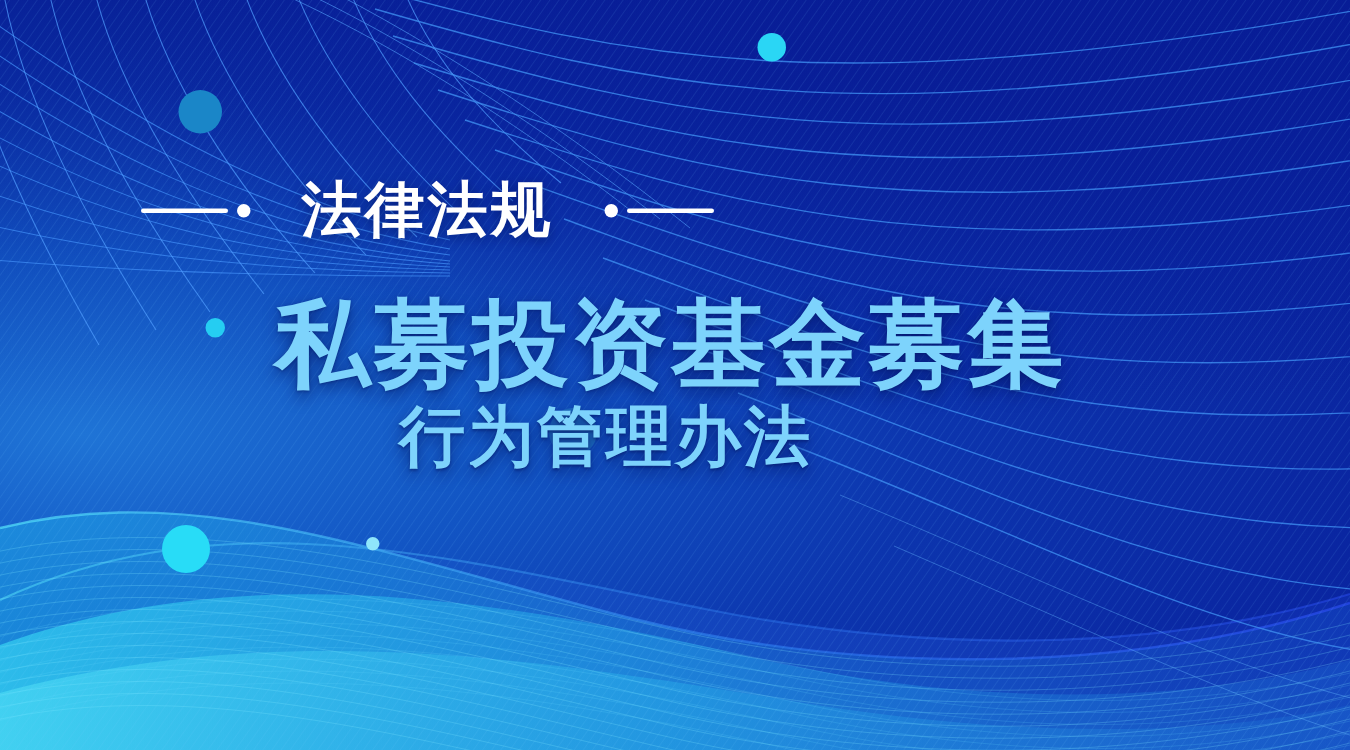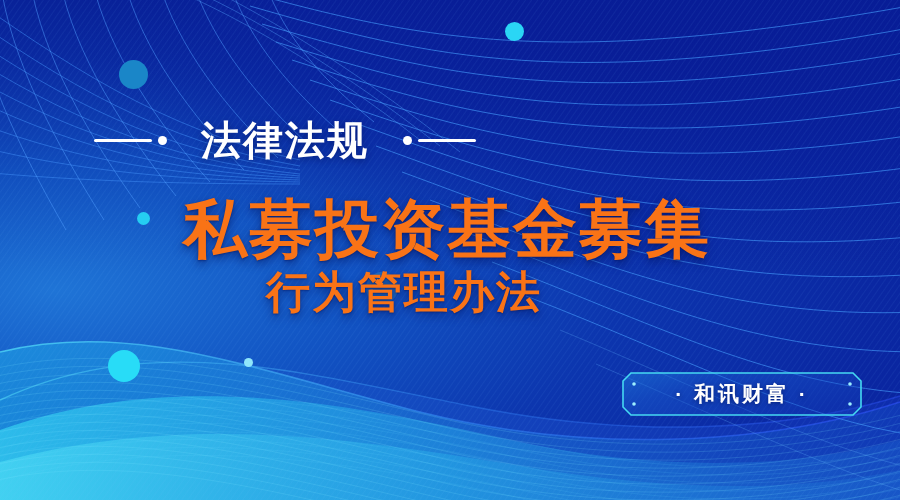--- a/index.html
+++ b/index.html
@@ -72,21 +72,21 @@
     text-shadow: 0 2px 7px rgba(2,16,90,0.55);
   }
 
   #title-block {
     position: absolute;
     left: 0; top: 196px;
     width: 900px;
     text-align: center;
   }
   .title-line {
-    color: #f97316;
+    color: #7dd3fc;
     font-weight: bold;
     line-height: 1.04;
     white-space: nowrap;
     text-shadow:
       0 4px 10px rgba(3,20,95,0.60),
       0 1px 2px rgba(3,20,95,0.50);
   }
   #title-line-1 {
     font-size: 64px;
     letter-spacing: 2px;
@@ -314,32 +314,15 @@
         <span class="rule-dot"></span>
         <span class="rule-line"></span>
       </span>
     </div>
 
     <div id="title-block">
       <div class="title-line" id="title-line-1">私募投资基金募集</div>
       <div class="title-line" id="title-line-2">行为管理办法</div>
     </div>
 
-    <div id="badge">
-      <svg id="badge-frame" viewBox="0 0 240 44" preserveAspectRatio="none">
-        <defs>
-          <linearGradient id="badgefill" x1="0" y1="0" x2="1" y2="0.6">
-            <stop offset="0%" stop-color="#1e7fe0" stop-opacity="0.55"></stop>
-            <stop offset="35%" stop-color="#1a5ed2" stop-opacity="0.45"></stop>
-            <stop offset="100%" stop-color="#1340bd" stop-opacity="0.40"></stop>
-          </linearGradient>
-        </defs>
-        <path d="M1,9 L9,1 L231,1 L239,9 L239,35 L231,43 L9,43 L1,35 Z" fill="url(#badgefill)" stroke="#45d9f2" stroke-width="1.6"></path>
-        <circle cx="12" cy="12" r="1.8" fill="#9defff"></circle>
-        <circle cx="12" cy="32" r="1.8" fill="#9defff"></circle>
-        <circle cx="228" cy="12" r="1.8" fill="#9defff"></circle>
-        <circle cx="228" cy="32" r="1.8" fill="#9defff"></circle>
-      </svg>
-      <span id="badge-label">· 和讯财富 ·</span>
-    </div>
 
   </div>
 </div>
 
 </body></html>

